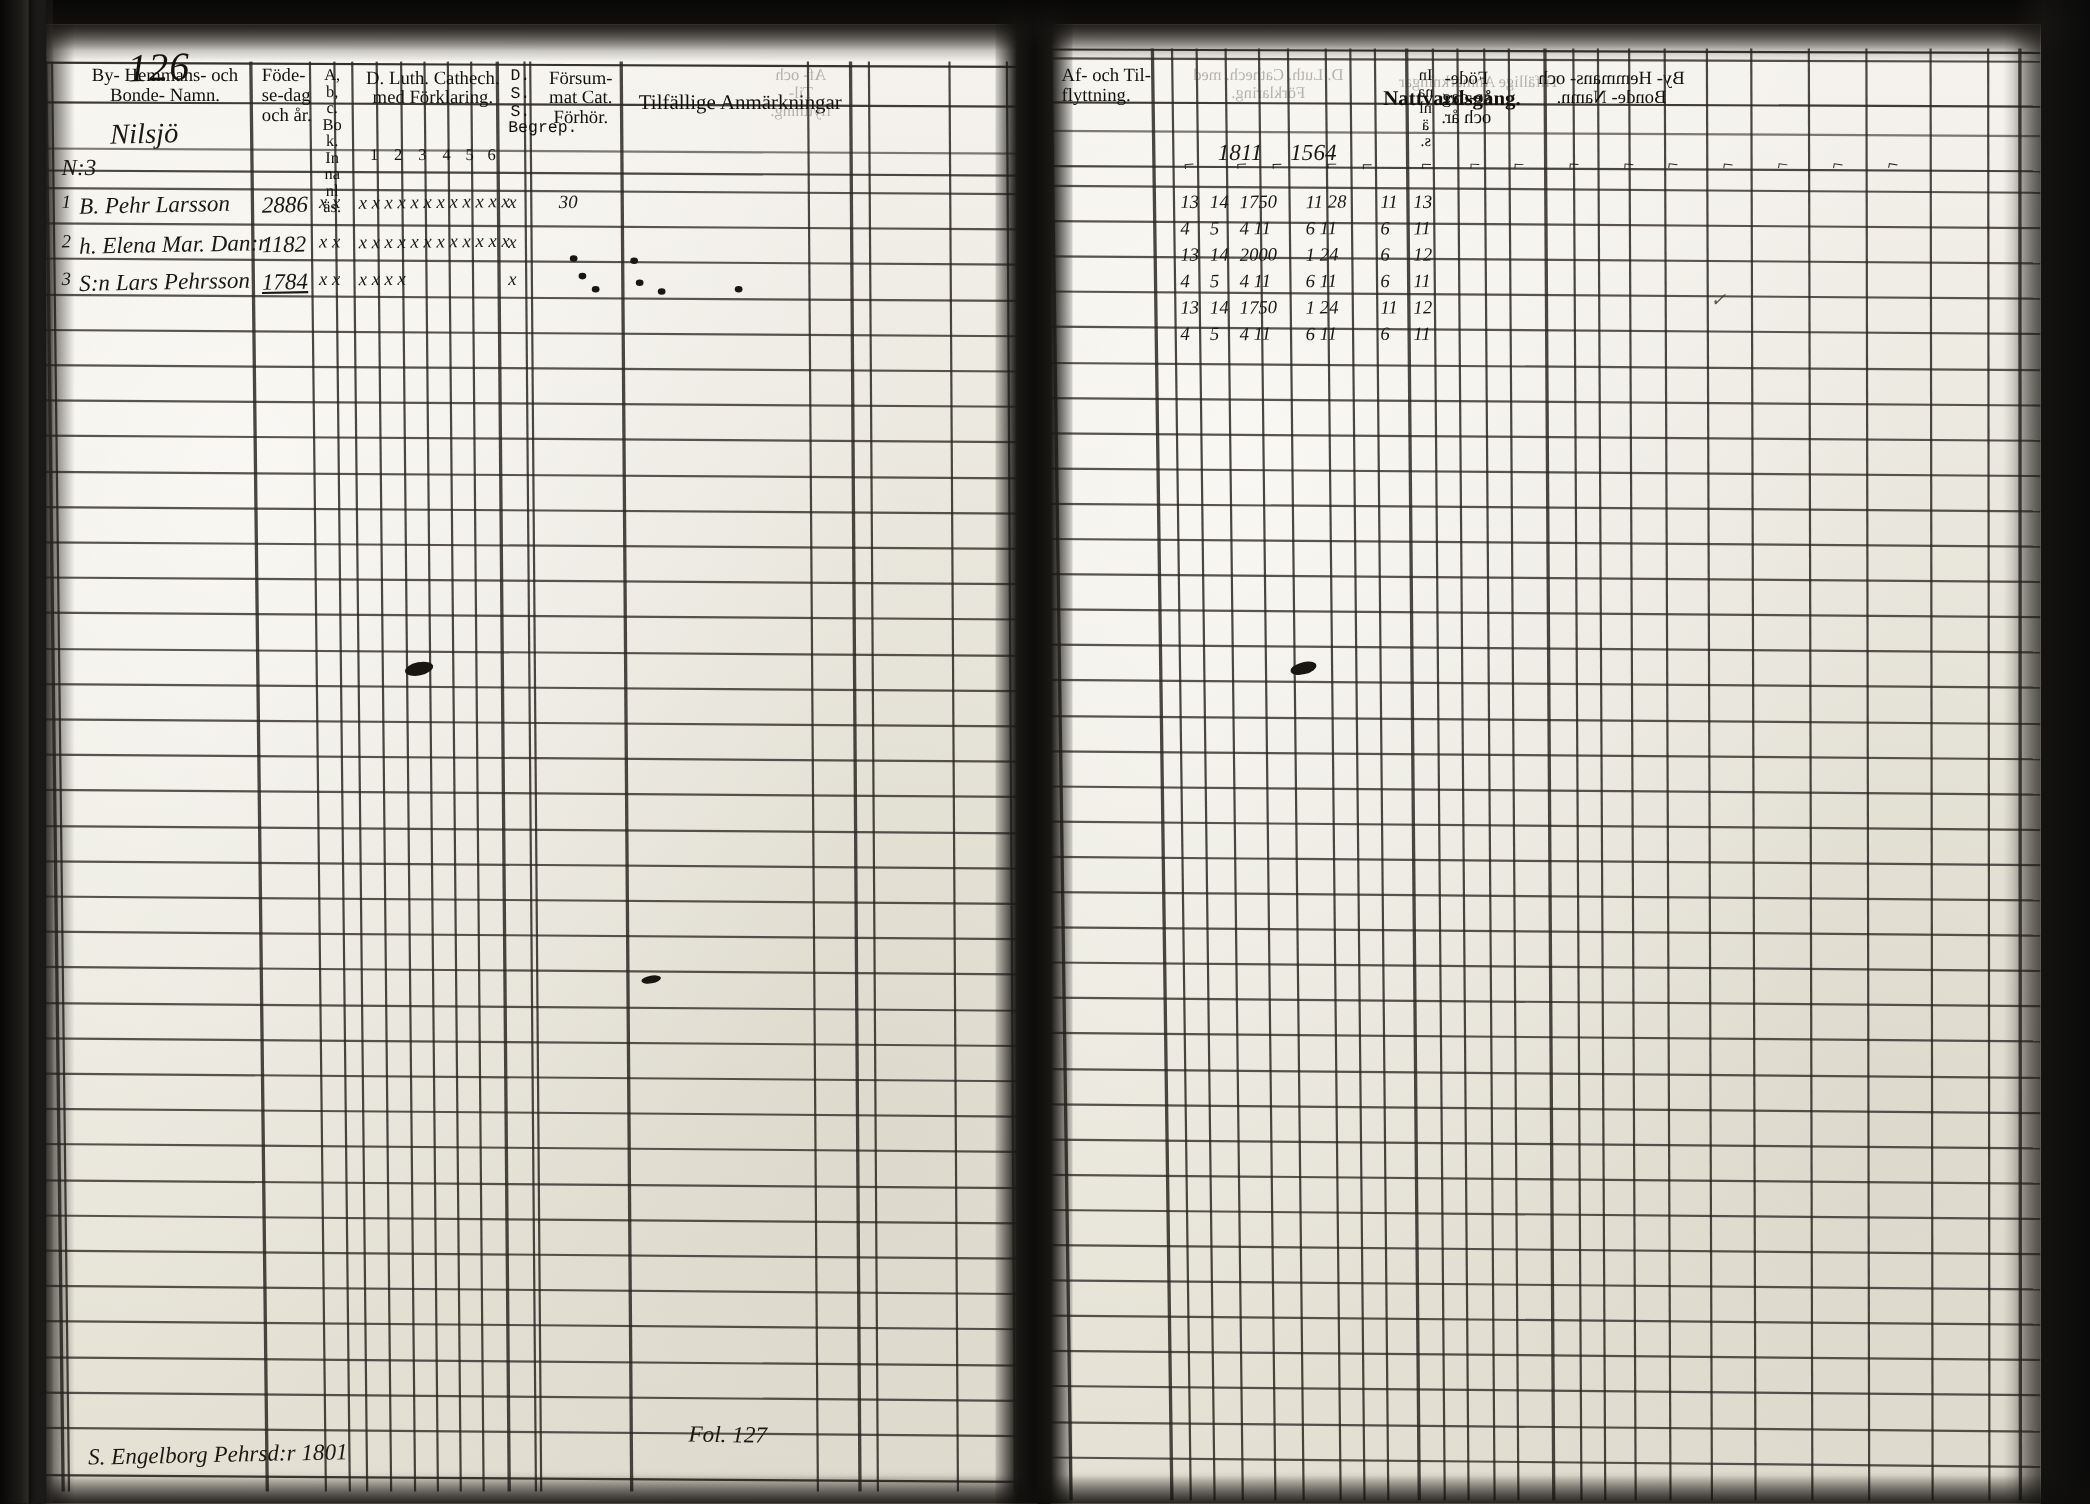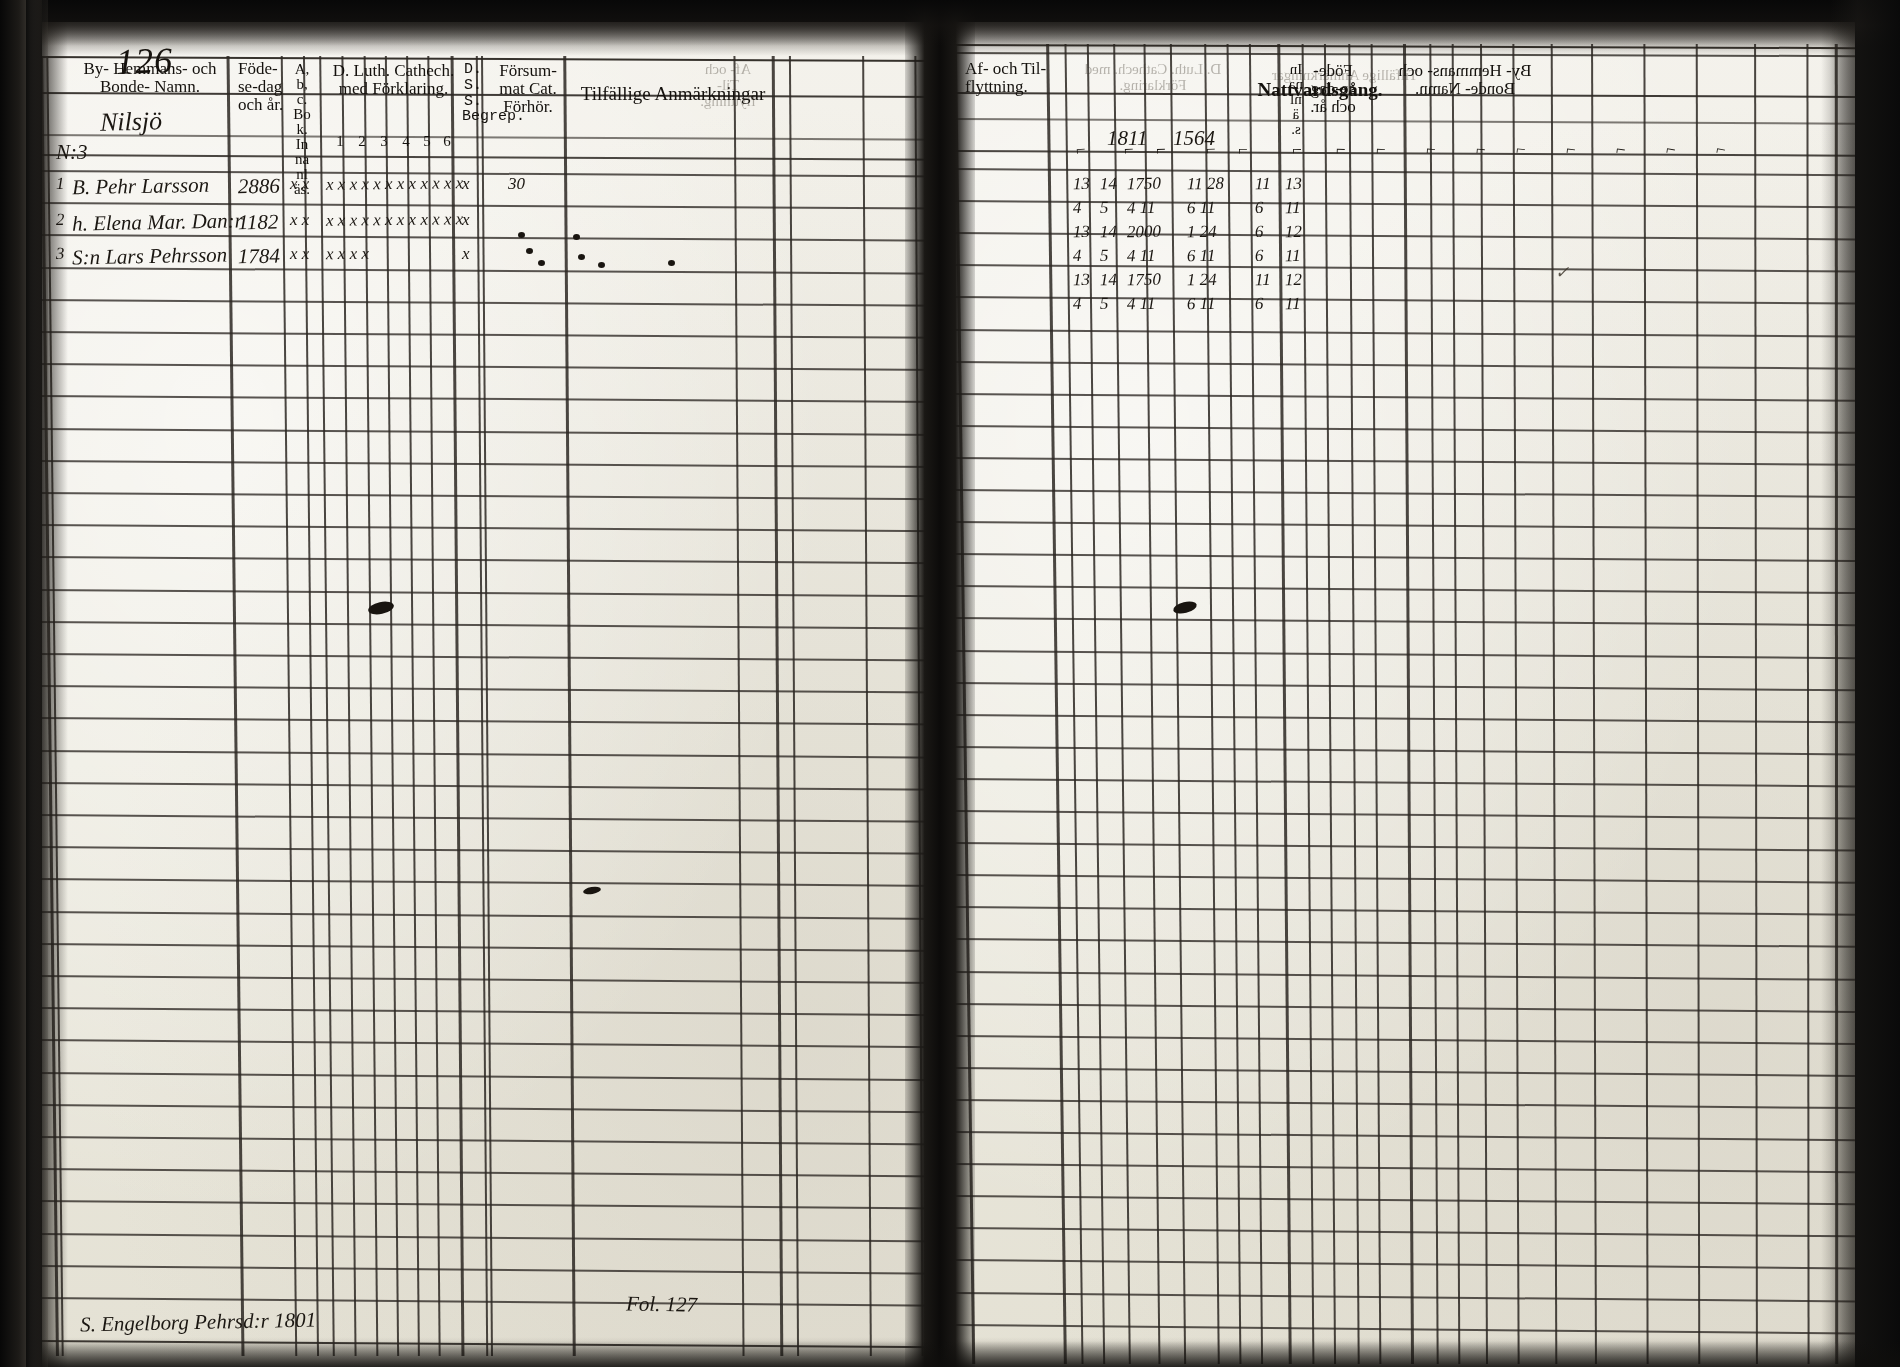--- a/index.html
+++ b/index.html
@@ -284,21 +284,21 @@
         <div class="hand s" style="left: 424px; top: 152px;">x</div>
         <div class="hand s" style="left: 470px; top: 152px;">30</div>
         <div class="hand s" style="left: 18px; top: 188px; transform: rotate(-1deg);">2</div>
         <div class="hand m" style="left: 34px; top: 188px; transform: rotate(-1.1deg);">h. Elena Mar. Dan:r</div>
         <div class="hand m" style="left: 200px; top: 188px; transform: rotate(-1deg);">1182</div>
         <div class="hand s" style="left: 252px; top: 188px; transform: rotate(-0.5deg);">x x</div>
         <div class="hand s" style="left: 288px; top: 188px; transform: rotate(-0.6deg);">x x x x  x x x x x x x x</div>
         <div class="hand s" style="left: 424px; top: 188px;">x</div>
         <div class="hand s" style="left: 18px; top: 222px; transform: rotate(-1deg);">3</div>
         <div class="hand m" style="left: 34px; top: 222px; transform: rotate(-1.1deg);">S:n Lars Pehrsson</div>
-        <div class="hand m" style="left: 200px; top: 222px; transform: rotate(-1deg);">1784</div>
+        <div class="hand m" style="left: 200px; top: 222px; transform: rotate(-1deg); text-decoration: underline;">1784</div>
         <div class="hand s" style="left: 252px; top: 222px; transform: rotate(-0.5deg);">x x</div>
         <div class="hand s" style="left: 288px; top: 222px; transform: rotate(-0.6deg);">x   x   x   x</div>
         <div class="hand s" style="left: 424px; top: 222px;">x</div>
         <div class="blot" style="left: 480px; top: 210px; width: 7px; height: 6px;"></div>
         <div class="blot" style="left: 488px; top: 226px; width: 7px; height: 6px;"></div>
         <div class="blot" style="left: 500px; top: 238px; width: 7px; height: 6px;"></div>
         <div class="blot" style="left: 535px; top: 212px; width: 7px; height: 6px;"></div>
         <div class="blot" style="left: 540px; top: 232px; width: 7px; height: 6px;"></div>
         <div class="blot" style="left: 560px; top: 240px; width: 7px; height: 6px;"></div>
         <div class="blot" style="left: 630px; top: 238px; width: 7px; height: 6px;"></div>

